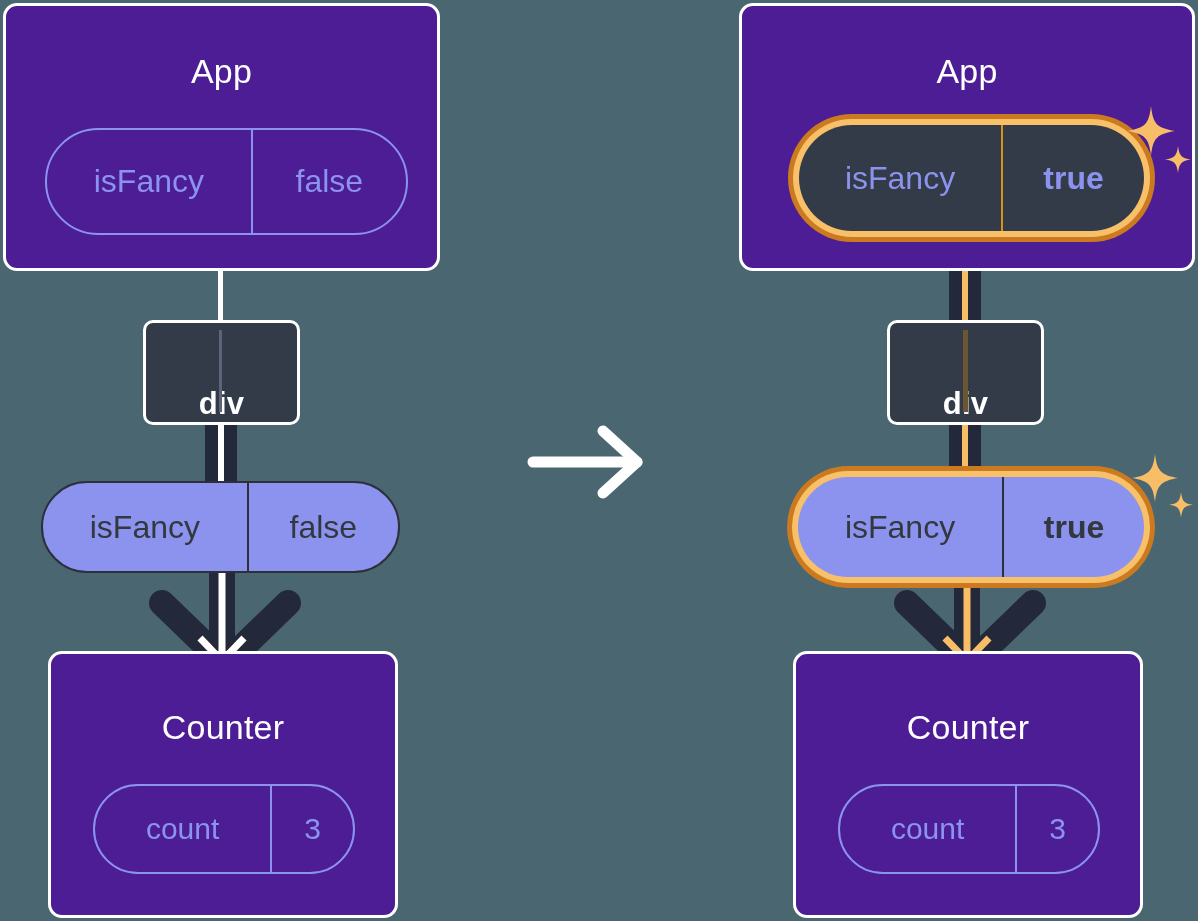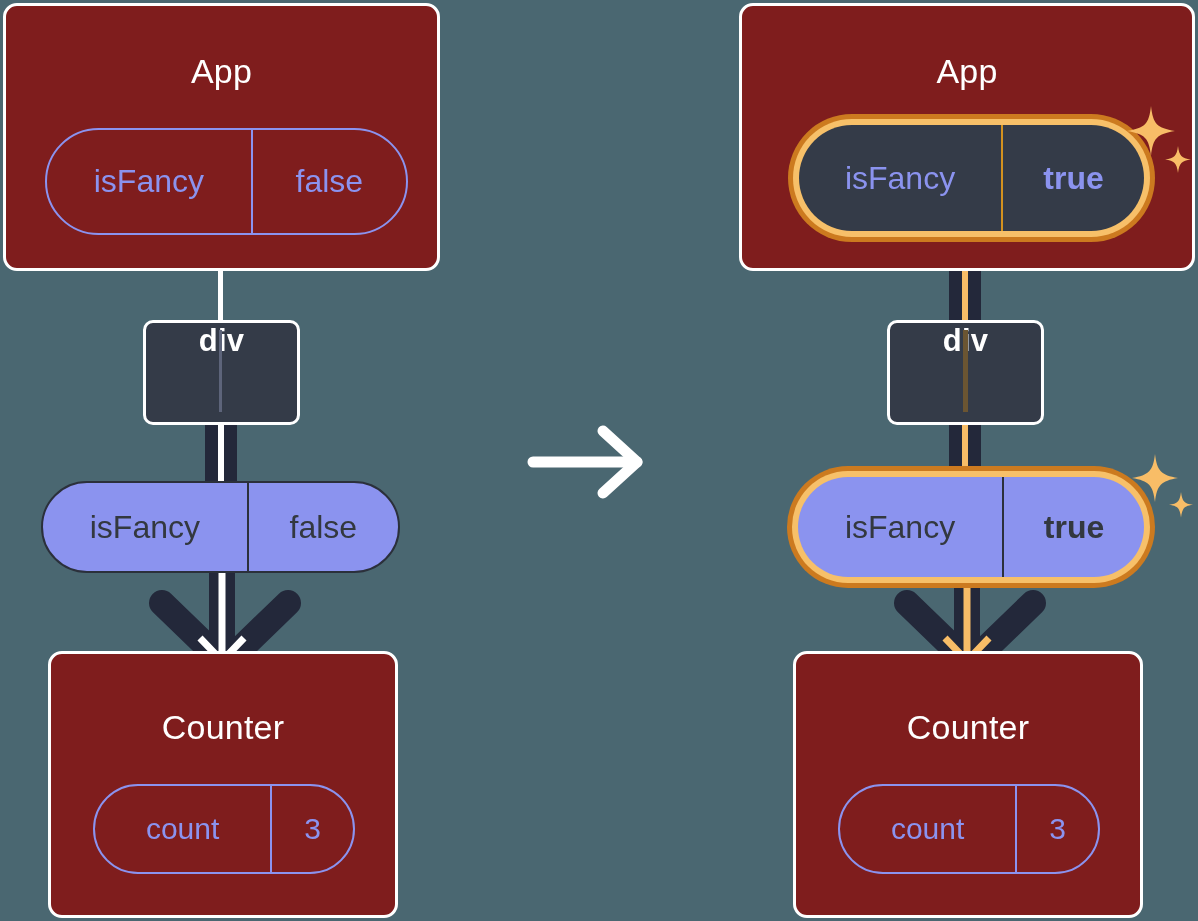--- a/index.html
+++ b/index.html
@@ -9,21 +9,21 @@
     background:#4a6771;
     font-family:"Liberation Sans", sans-serif;
     overflow:hidden;
     position:relative;
   }
   #stage{position:absolute;left:0;top:0;width:1198px;height:921px;}
 
   
   .panel{
     position:absolute;
-    background:#7f1d1d;
+    background:#4c1d95;
     border:3px solid #ffffff;
     border-radius:14px;
     box-sizing:border-box;
     z-index:5;
   }
   .panel-title{
     position:absolute;left:0;right:0;
     text-align:center;
     color:#ffffff;
     font-size:34px;
@@ -32,21 +32,21 @@
     white-space:nowrap;
   }
 
   
   .hostbox{
     position:absolute;
     background:#343b48;
     border:3px solid #ffffff;
     border-radius:10px;
     box-sizing:border-box;
-    display:flex;align-items:flex-start;justify-content:center;
+    display:flex;align-items:flex-end;justify-content:center;
     z-index:6;
   }
   .hostbox span{
     color:#ffffff;font-size:31px;font-weight:700;letter-spacing:0.3px;
   }
 
   
   .pill{
     position:absolute;
     box-sizing:border-box;

